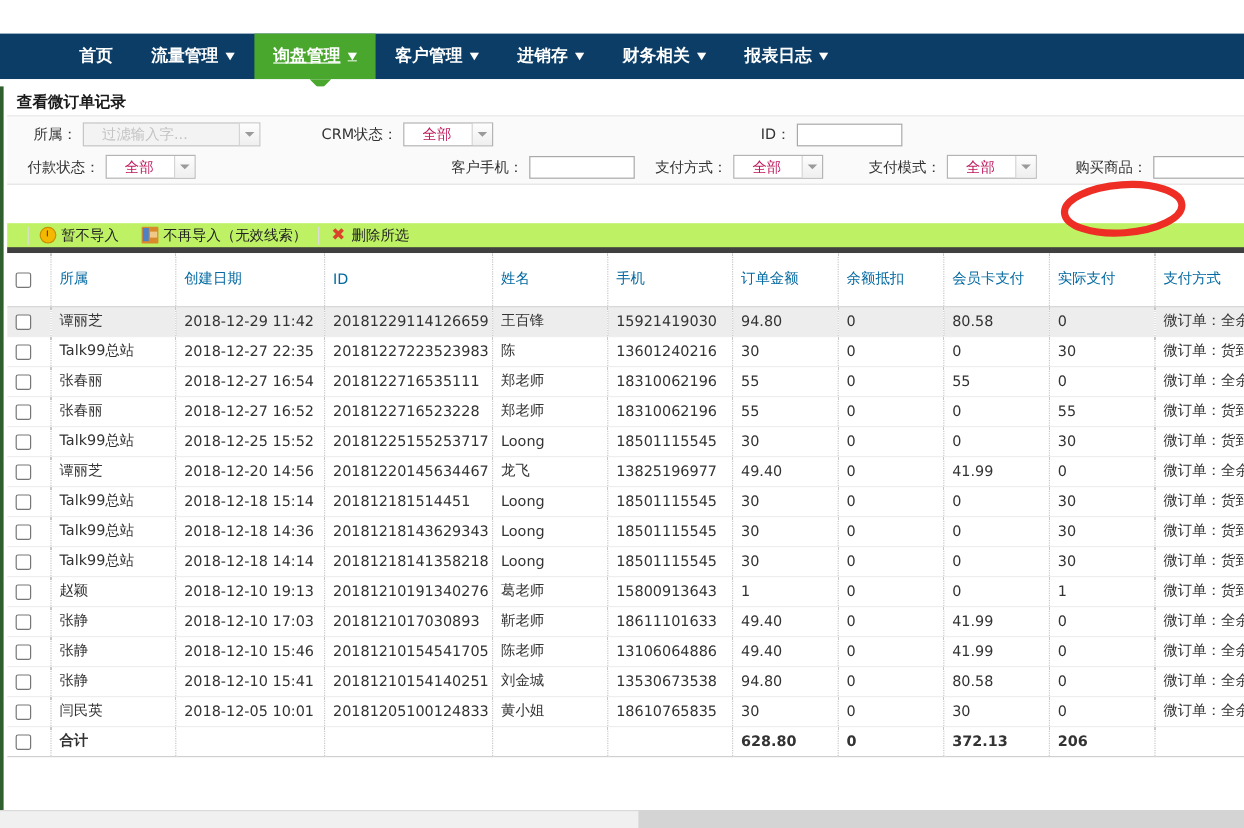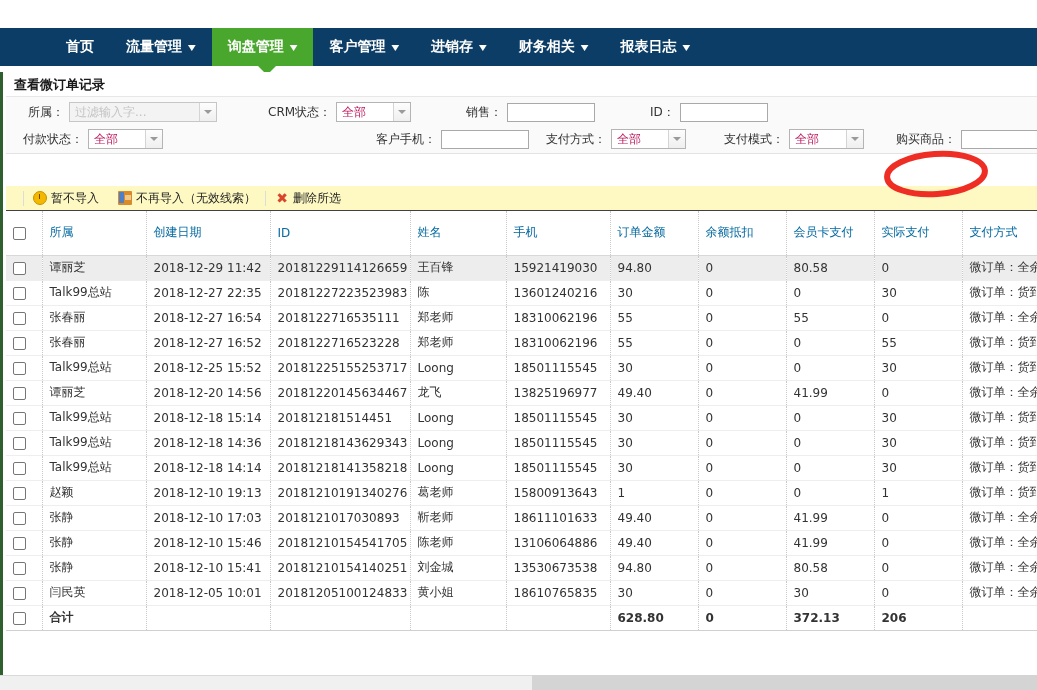--- a/index.html
+++ b/index.html
@@ -52,21 +52,21 @@
   }
   .topnav .spacer-left { width: 50px; }
   .nav-item {
     display: flex; align-items: center; justify-content: center;
     padding: 0 16px; color: #ffffff; font-size: 14px; font-weight: bold;
     cursor: default; white-space: nowrap; position: relative;
   }
   .nav-item .caret {
     display: inline-block; margin-left: 6px; font-size: 10px; transform: scaleY(.8);
   }
-  .nav-item.active { background: #4aa72e; }
+  .nav-item.active { background: #4aa72e; text-decoration: underline; }
   .nav-arrow {
     position: absolute; left: 0; top: 66px; width: 1037px; height: 9px;
     pointer-events: none;
   }
   .nav-arrow i {
     position: absolute; left: 258px; top: 0;
     width: 0; height: 0;
     border-left: 9px solid transparent;
     border-right: 9px solid transparent;
     border-top: 9px solid #4aa72e;
@@ -99,21 +99,21 @@
   .fld { position: absolute; display: flex; align-items: center; height: 26px; }
   .flabel { font-size: 12px; color: #333; white-space: nowrap; margin-right: 5px; }
   .ftext {
     height: 19px; border: 1px solid #a9a9a9; background: #fff;
     font-size: 12px; color: #333; padding: 0 3px; line-height: 17px;
     font-family: "DejaVu Sans", "Liberation Sans", sans-serif;
   }
   .ftext::placeholder { color: #bdbdbd; }
   .fsel {
     height: 20px; border: 1px solid #b4b4b4; background: #fff;
-    display: flex; align-items: center; position: relative;
+    display: flex; align-items: center; position: relative; padding-left: 10px;
   }
   .fsel .val { font-size: 12px; color: #be185d; padding-left: 5px; }
   .fsel .arrowbox {
     position: absolute; right: 0; top: 0; bottom: 0; width: 17px;
     border-left: 1px solid #d4d4d4;
     background: linear-gradient(#fdfdfd,#efefef);
     display: flex; align-items: center; justify-content: center;
   }
   .fsel .arrowbox i {
     width: 0; height: 0; border-left: 4px solid transparent;
@@ -143,21 +143,21 @@
   }
   .btn.primary { color: #0f7a0f; font-weight: bold; }
   .annot-circle {
     position: absolute; left: 882px; top: 150px;
     width: 108px; height: 48px; pointer-events: none;
   }
 
   
   .toolbar {
     position: absolute; left: 6px; top: 114px; width: 1031px; height: 25px;
-    background: #fef9c3; border-bottom: 1px solid #404040;
+    background: #bef264; border-bottom: 5px solid #404040;
     display: flex; align-items: center; padding-left: 8px;
   }
   .tb-sep { width: 1px; height: 15px; background: #dcdcdc; margin: 0 9px; }
   .tb-item { display: flex; align-items: center; font-size: 12px; color: #222; white-space: nowrap; }
   .tb-item .ic { width: 14px; height: 14px; margin-right: 4px; position: relative; flex:none; }
   .ic-clock { border-radius: 50%; background: #f5b800; border: 1px solid #c89000; }
   .ic-clock:after {
     content:""; position:absolute; left:5px; top:2px; width:1px; height:5px; background:#6b4b00;
   }
   .ic-thumb { background: #d98b2b; border-radius: 1px; }
@@ -286,26 +286,22 @@
         <div class="fld" style="left:262px;">
           <span class="flabel">CRM状态：</span>
           <div class="fsel" style="width:75px;">
             <span class="val">全部</span>
             <span class="arrowbox">
                 <i></i>
               </span>
           </div>
         </div>
 
-        <div class="fld" style="left:460px;">
-          <span class="flabel">销售：</span>
-          <input class="ftext" style="width: 88px;" value="">
-        </div>
-
-        <div class="fld" style="left:644px;">
+
+        <div class="fld" style="left:628px;">
           <span class="flabel">ID：</span>
           <input class="ftext" style="width: 88px;" value="">
         </div>
 
       </div>
 
       <div class="frow r2">
         <div class="fld" style="left:17px;">
           <span class="flabel">付款状态：</span>
           <div class="fsel" style="width:75px;">

